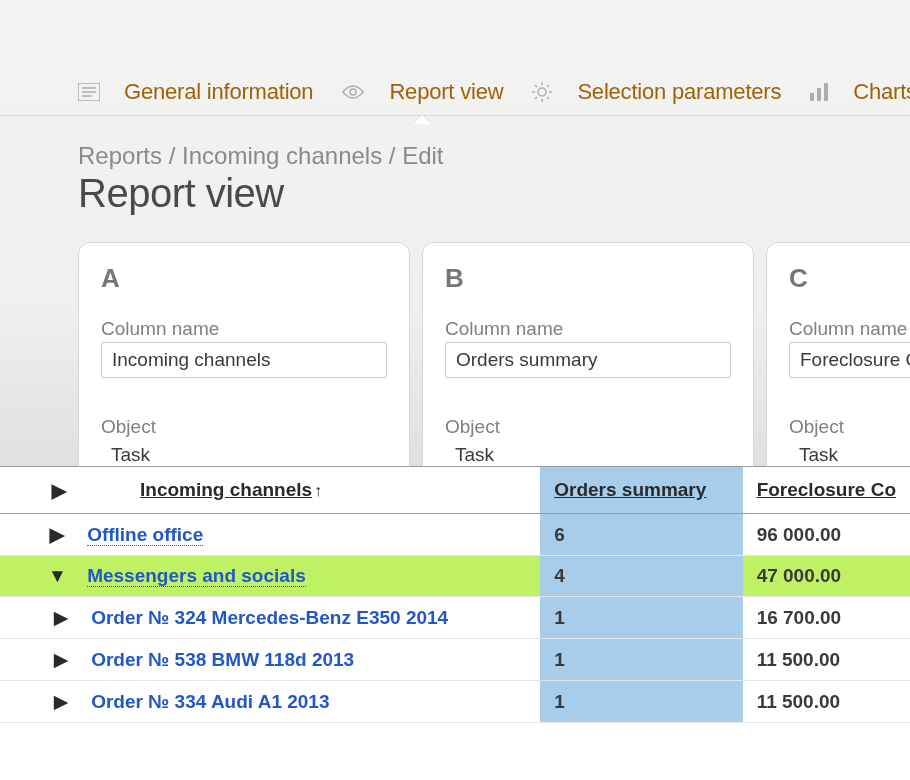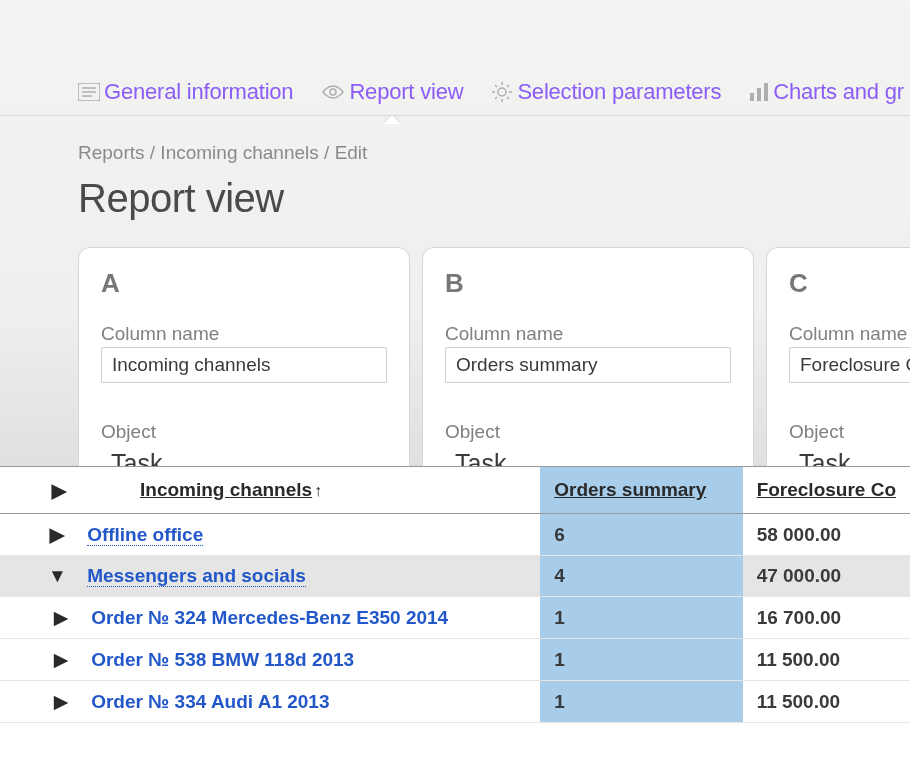--- a/index.html
+++ b/index.html
@@ -18,24 +18,24 @@
     align-items: center;
     gap: 28px;
     padding: 68px 0 0 78px;
     height: 116px;
     border-bottom: 1px solid #d8d8d8;
     position: relative;
   }
   .tab {
     display: flex;
     align-items: center;
-    gap: 4px;
+    gap: 24px;
     font-size: 22px;
     font-weight: 400;
-    color: #8b5cf6;
+    color: #a16207;
     cursor: pointer;
     white-space: nowrap;
     letter-spacing: -0.2px;
     position: relative;
   }
   .tab svg { opacity: 0.55; flex-shrink: 0; }
   .tab.active { font-weight: 400; }
   .tab.active::after {
     content: "";
     position: absolute;
@@ -47,23 +47,23 @@
     border-right: 9px solid transparent;
     border-bottom: 9px solid #ffffff;
     filter: drop-shadow(0 -1px 0 #d8d8d8);
   }
 
   
   .header {
     padding: 26px 0 0 78px;
   }
   .breadcrumb {
-    font-size: 19px;
+    font-size: 24px;
     color: #8a8a8a;
-    margin-bottom: 12px;
+    margin-bottom: 1px;
   }
   .page-title {
     font-size: 40px;
     font-weight: 400;
     color: #4a4a4a;
     letter-spacing: -0.5px;
   }
 
   
   .cards {
@@ -96,21 +96,21 @@
     border: 1px solid #cfcfcf;
     border-radius: 2px;
     background: #fff;
     padding: 6px 10px;
     font-size: 19px;
     color: #3a3a3a;
     margin-bottom: 14px;
     font-family: inherit;
   }
   .card-static {
-    font-size: 25px;
+    font-size: 19px;
     color: #3a3a3a;
     padding: 4px 10px;
   }
 
   
   .table-wrap {
     position: absolute;
     top: 466px;
     left: 0;
     right: 0;
@@ -137,21 +137,21 @@
   .sort-arrow { font-size: 16px; text-decoration: none; display:inline-block; margin-left:2px;}
   tbody td {
     padding: 9px 14px;
     border-bottom: 1px solid #e6e6e6;
     vertical-align: middle;
     white-space: nowrap;
   }
   td.col-summary { background: #a7cdea; font-weight: 700; }
   td.col-fore { font-weight: 700; }
   tr.group-row td.col-name { font-weight: 700; }
-  tr.group-row.expanded { background: #e5e5e5; }
+  tr.group-row.expanded { background: #bef264; }
   tr.group-row .link { color: #2257c9; border-bottom: 1px dotted #2257c9; cursor: pointer; }
   tr.child-row .link { color: #2257c9; font-weight: 700; cursor: pointer; }
   .tog {
     display: inline-block;
     width: 18px;
     text-align: center;
     color: #2a2a2a;
     cursor: pointer;
   }
   .indent-1 { padding-left: 48px; }
@@ -265,21 +265,21 @@
       </tr>
     </thead>
     <tbody>
 
       <tr class="group-row">
         <td class="col-name indent-1">
           <span class="tog">▶</span>&nbsp;&nbsp;&nbsp;
           <span class="link">Offline office</span>
         </td>
         <td class="col-summary">6</td>
-        <td class="col-fore">58 000.00</td>
+        <td class="col-fore">96 000.00</td>
       </tr>
 
 
       <tr class="group-row expanded">
         <td class="col-name indent-1">
           <span class="tog">▼</span>&nbsp;&nbsp;&nbsp;
           <span class="link">Messengers and socials</span>
         </td>
         <td class="col-summary">4</td>
         <td class="col-fore">47 000.00</td>

